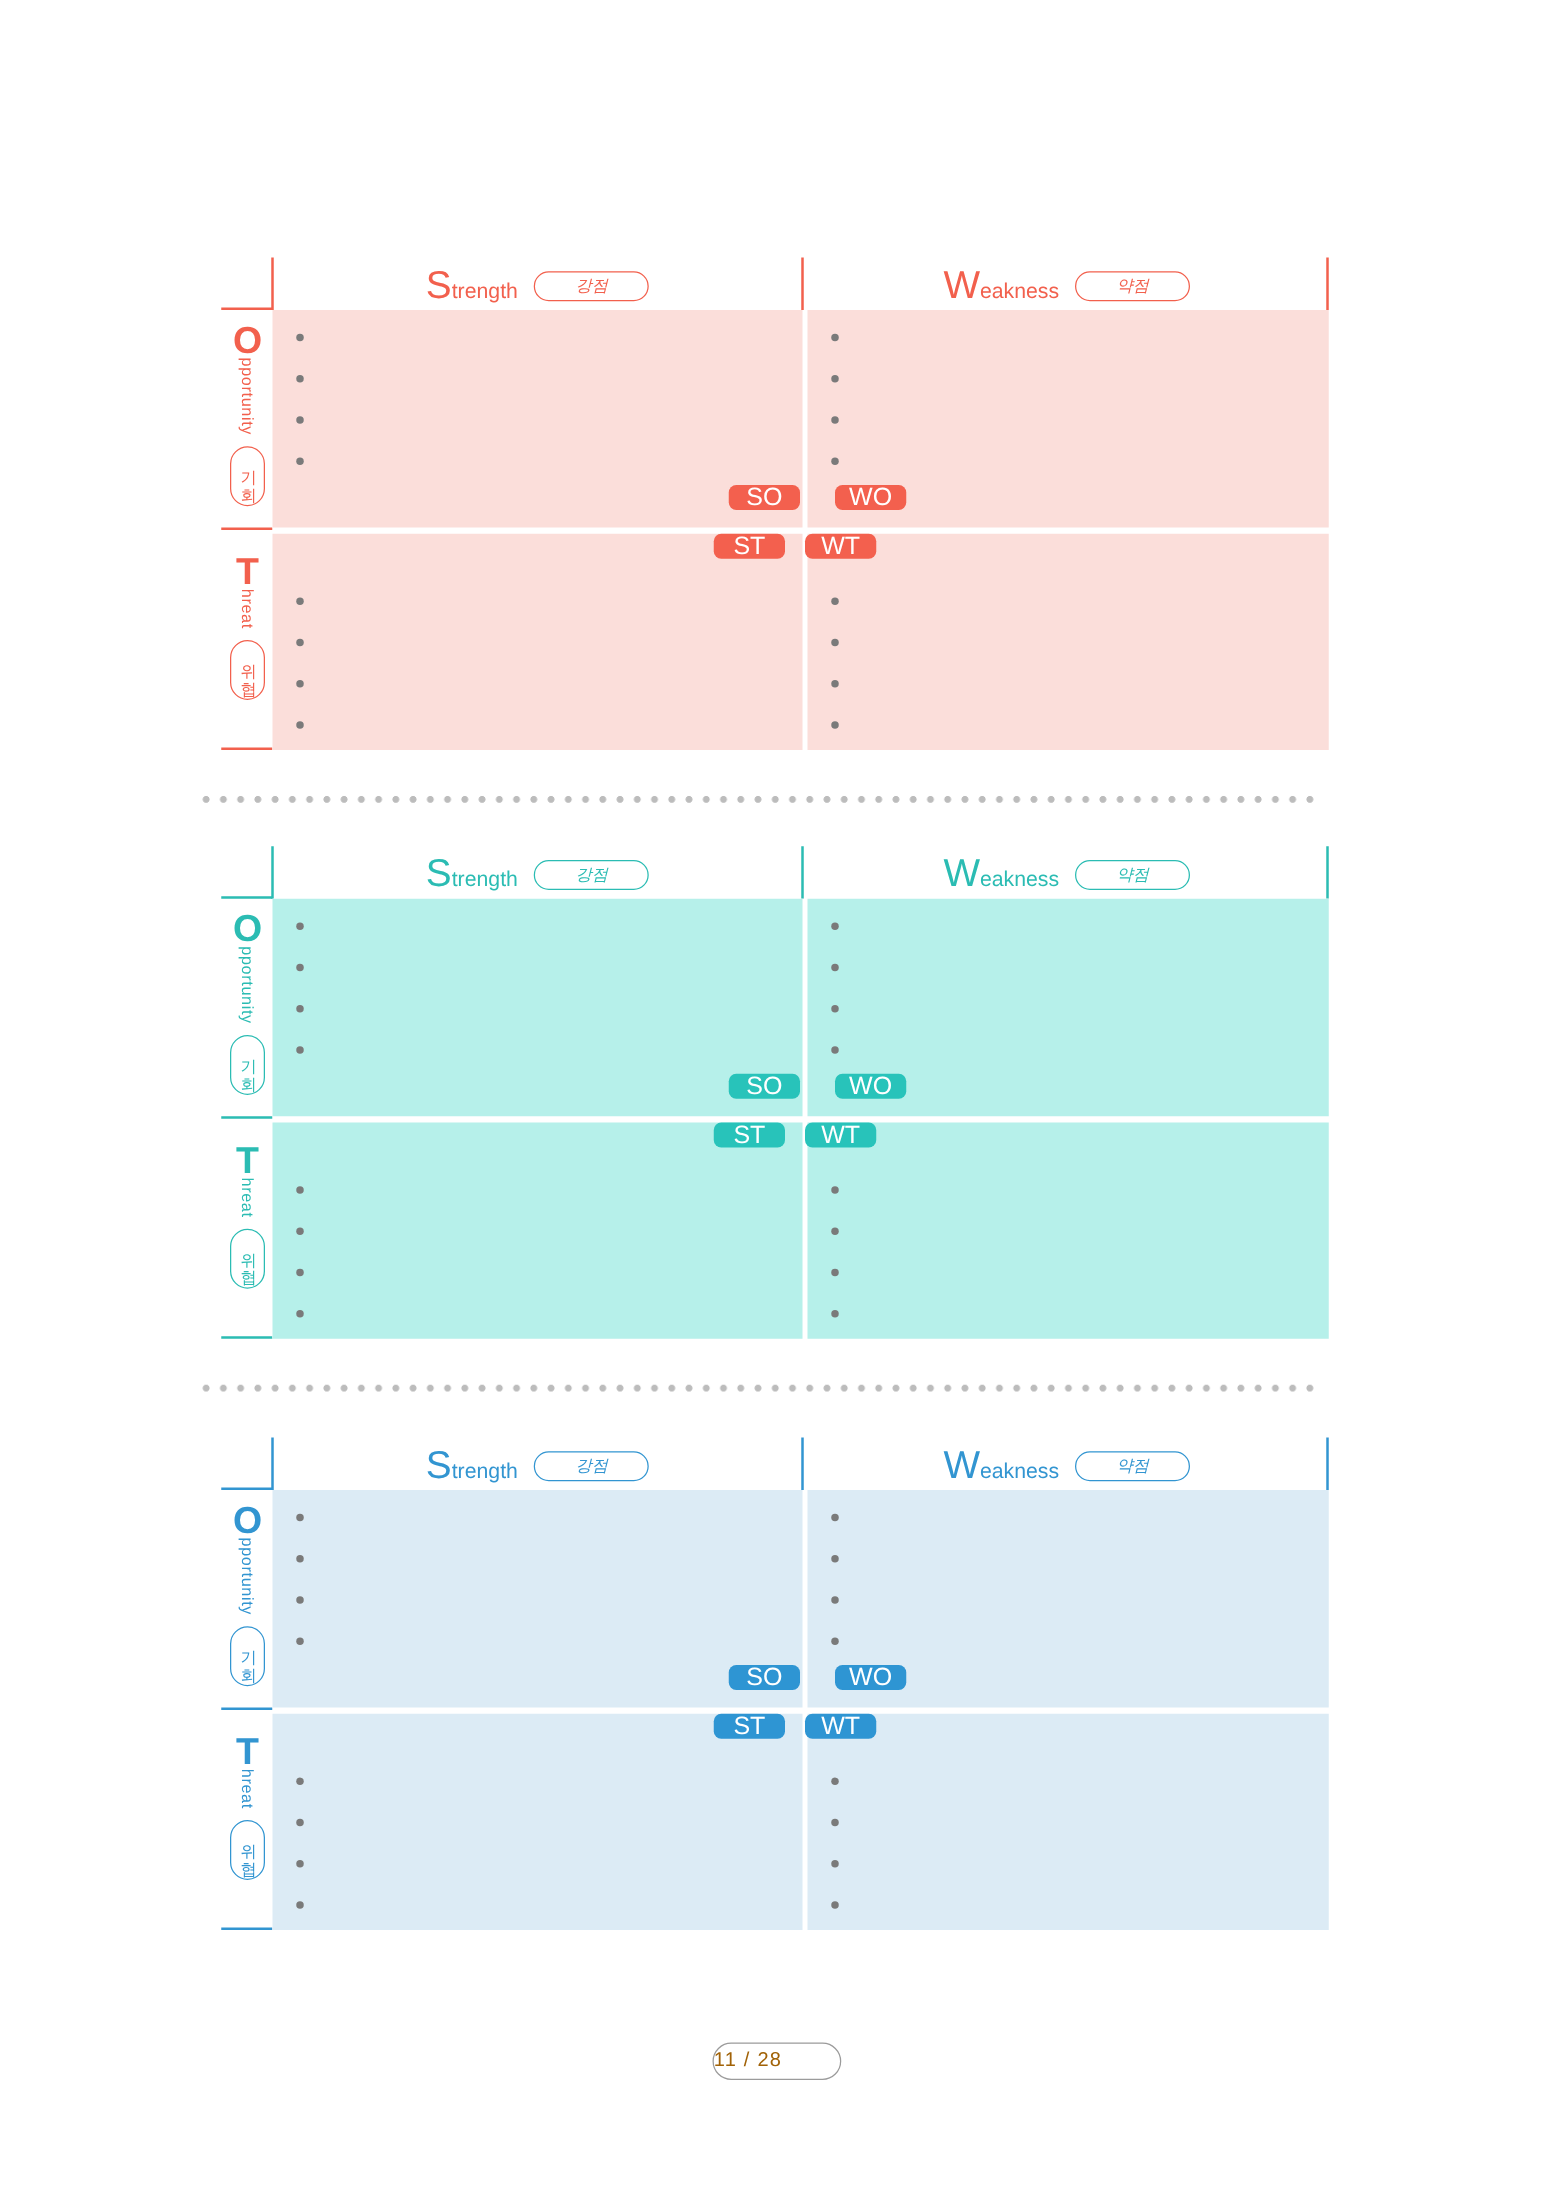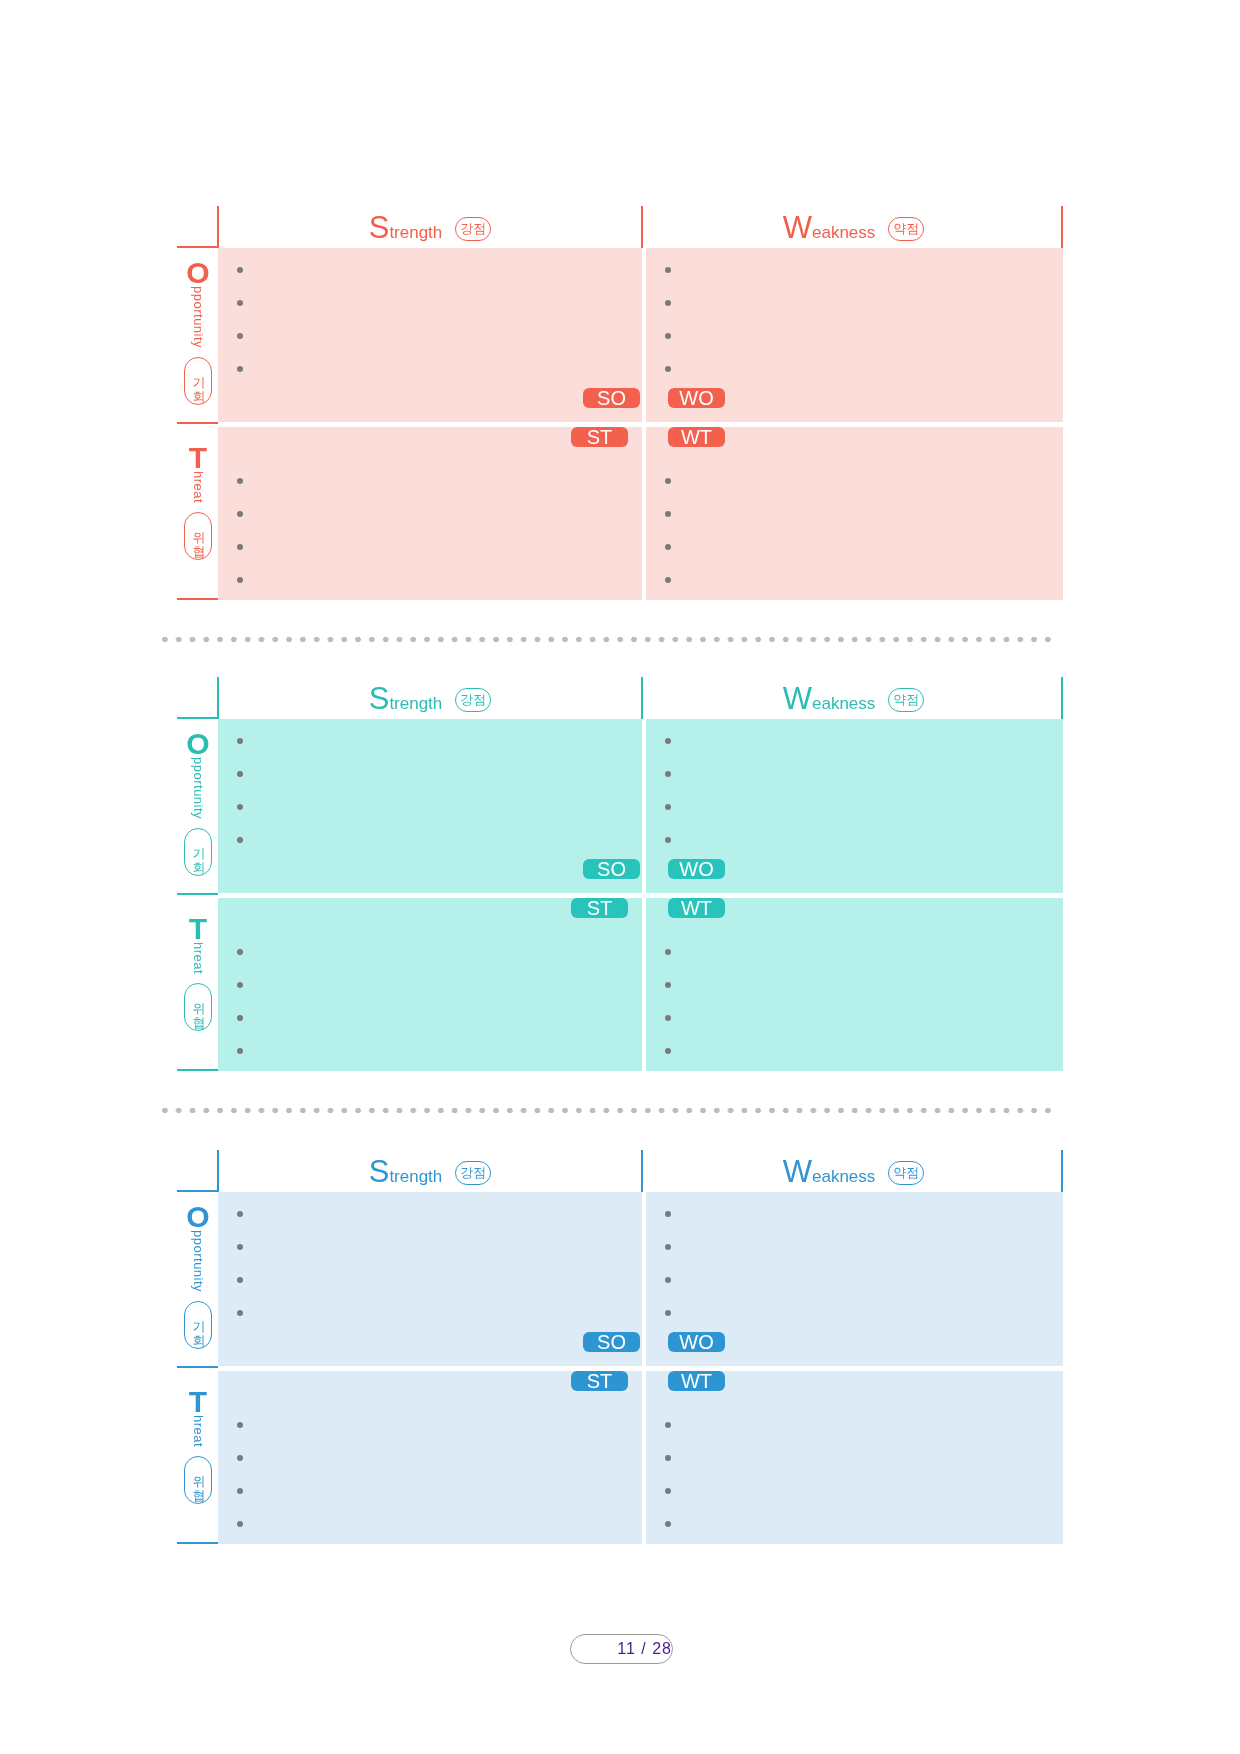--- a/index.html
+++ b/index.html
@@ -25,22 +25,22 @@
   .gline.g-bot { top:413px; }
 
   
   .col-header { position:absolute; top:0; height:63px; display:flex; align-items:flex-end;
     justify-content:center; gap:13px; color:var(--accent); padding-bottom:5px; box-sizing:border-box; }
   .col-header.left  { left:105px; width:424px; }
   .col-header.right { left:531px; width:419px; }
   .hdr-text { display:flex; align-items:baseline; }
   .hdr-initial { font-size:31px; line-height:0.85; }
   .hdr-word { font-size:17px;text-align:right; }
-  .hdr-tag { border:1.5px solid var(--accent); border-radius:999px; padding:4px 4px 5px;
-    font-size:13px; line-height:1; margin-bottom:2px; }
+  .hdr-tag { border:1.5px solid var(--accent); border-radius:999px; padding:4px 32px 5px;
+    font-size:13px; line-height:1; margin-bottom:2px;font-style:italic; }
 
   
   .row-label { position:absolute; left:64px; width:42px; display:flex; flex-direction:column;
     align-items:center; color:var(--accent); }
   .row-label.opportunity { top:76px; }
   .row-label.threat { top:261px; }
   .lbl-initial { font-size:30px; font-weight:bold; line-height:0.8; }
   .lbl-word { writing-mode:vertical-rl; font-size:13px; letter-spacing:0.5px; margin-top:1px; }
   .lbl-tag { margin-top:9px; writing-mode:vertical-rl; border:1.5px solid var(--accent);
     border-radius:999px; padding:9px 6px; font-size:13px; line-height:1.15; letter-spacing:1px; }
@@ -53,34 +53,34 @@
   .cell.top { padding-top:19px; }
   .cell.bottom { padding-top:51px; }
   .bullet { width:6px; height:6px; border-radius:50%; background:#7a7a7a; margin:0 0 27px 19px; }
 
   
   .mbadge { position:absolute; width:57px; height:20px; background:var(--badge); color:#ffffff;
     border-radius:6px; display:flex; align-items:center; justify-content:center; font-size:20px; }
   .mbadge.so { left:470px; top:203px; }
   .mbadge.wo { left:555px; top:203px; }
   .mbadge.st { left:458px; top:242px; }
-  .mbadge.wt { left:531px; top:242px;margin-left:24px; }
+  .mbadge.wt { left:531px; top:242px; }
 
   
   .dotline { position:absolute; left:158px; width:900px; height:7px;
     background-image:radial-gradient(circle, #bcbcbc 2.5px, rgba(188,188,188,0) 3px);
     background-size:13.8px 7px; background-repeat:repeat-x; background-position:left center; }
   #dotline-0 { top:636px; }
   #dotline-1 { top:1107px; }
 
   
   .page-pill { position:absolute; left:570px; top:1634px; width:103px; height:30px;
     border:1.5px solid #9b9b9b; border-radius:16px; box-sizing:border-box;
-    display:flex; align-items:center; justify-content:flex-end;
-    color:#4c1d95; font-size:16px; letter-spacing:1px; }
+    display:flex; align-items:center; justify-content:flex-start;
+    color:#a16207; font-size:16px; letter-spacing:1px; }
 </style>
 </head>
 <body>
 
 <div class="swot-section" id="section-0" style="--accent: #F2604D; --fill: #FBDEDA; --badge: #F3604E;">
   <div class="vline v-left"></div>
   <div class="vline v-mid"></div>
   <div class="vline v-right"></div>
   <div class="gline g-top"></div>
   <div class="gline g-mid"></div>

